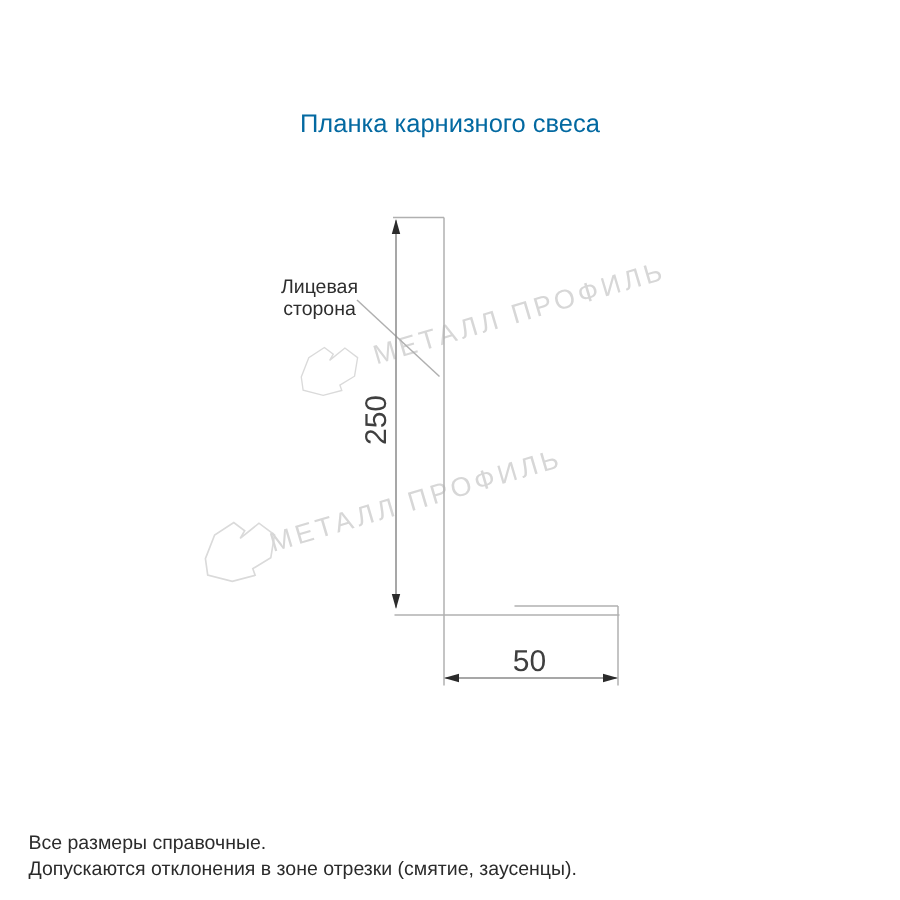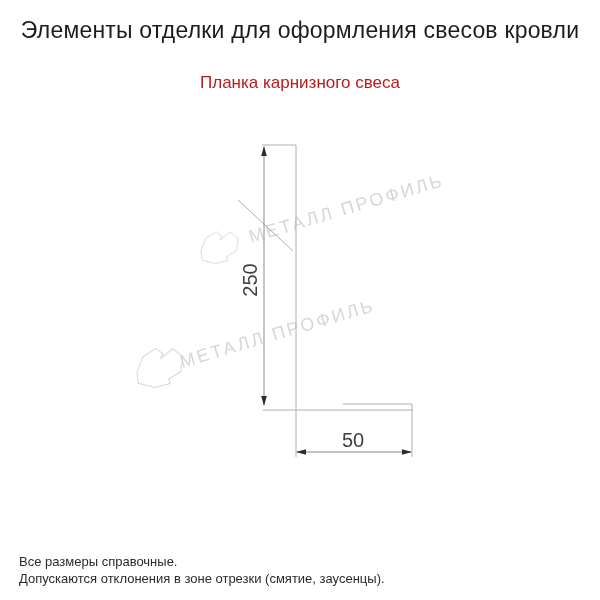--- a/index.html
+++ b/index.html
@@ -6,21 +6,21 @@
   .page{
     position:relative;width:600px;height:600px;background:#ffffff;overflow:hidden;
     font-family:"Liberation Sans", sans-serif;color:#1f1f1f;
   }
   .title{
     position:absolute;left:0;top:17px;width:600px;text-align:center;
     font-size:23px;font-weight:400;letter-spacing:0.2px;color:#1c1c1c;
   }
   .subtitle{
     position:absolute;left:0;width:600px;text-align:center;
-    font-size:17px;font-weight:400;color:#b91c1c;
+    font-size:17px;font-weight:400;color:#0369a1;
   }
   .subtitle.name{top:73px;}
   .subtitle.code{top:102px;}
   .drawing-svg{position:absolute;left:0;top:0;width:600px;height:600px;}
   .face-label{
     position:absolute;left:177px;top:184px;width:72px;text-align:center;
     font-size:13px;line-height:14.5px;color:#2e2e2e;
   }
   .face-label span{display:block;}
   .footer-note{
@@ -38,21 +38,20 @@
   .profile-line{stroke:#b0b0b0;stroke-width:1;fill:none;}
   .dim-line{stroke:#8a8a8a;stroke-width:1;fill:none;}
   .arrow{fill:#2b2b2b;stroke:none;}
   .logo-path{fill:#ffffff;stroke:#dadada;stroke-width:1.2;}
 </style>
 </head>
 <body>
 
 <div class="page">
 
-  <div class="title">Элементы отделки для оформления свесов кровли</div>
   <div class="subtitle name">Планка карнизного свеса</div>
 
   <svg class="drawing-svg" viewBox="0 0 600 600">
 
     <g>
       <path class="logo-path" transform="translate(196,233) rotate(-8) scale(0.75)" d="M 3,25 L 12,9 L 27,2 L 34,9 L 30,14 L 45,5 L 55,15 L 50,31 L 36,37 L 37,42 L 20,44 L 3,37 Z"></path>
       <text class="wm-text" transform="translate(251,243) rotate(-16.5)">МЕТАЛЛ ПРОФИЛЬ</text>
     </g>
     <g>
       <path class="logo-path" transform="translate(131,350) rotate(-8) scale(0.92)" d="M 3,25 L 12,9 L 27,2 L 34,9 L 30,14 L 45,5 L 55,15 L 50,31 L 36,37 L 37,42 L 20,44 L 3,37 Z"></path>
@@ -76,17 +75,21 @@
     </g>
 
     <g>
       <line class="dim-line" x1="297" y1="452" x2="411" y2="452"></line>
       <polygon class="arrow" points="296,452 306,449.2 306,454.8"></polygon>
       <polygon class="arrow" points="412,452 402,449.2 402,454.8"></polygon>
       <text class="dim-text" x="353" y="447" text-anchor="middle">50</text>
     </g>
   </svg>
 
+  <div class="face-label">
+    <span>Лицевая</span>
+    <span>сторона</span>
+  </div>
 
   <div class="footer-note n2">Допускаются отклонения в зоне отрезки (смятие, заусенцы).</div>
   <div class="footer-note n1">Все размеры справочные.</div>
 
 </div>
 
 </body></html>

